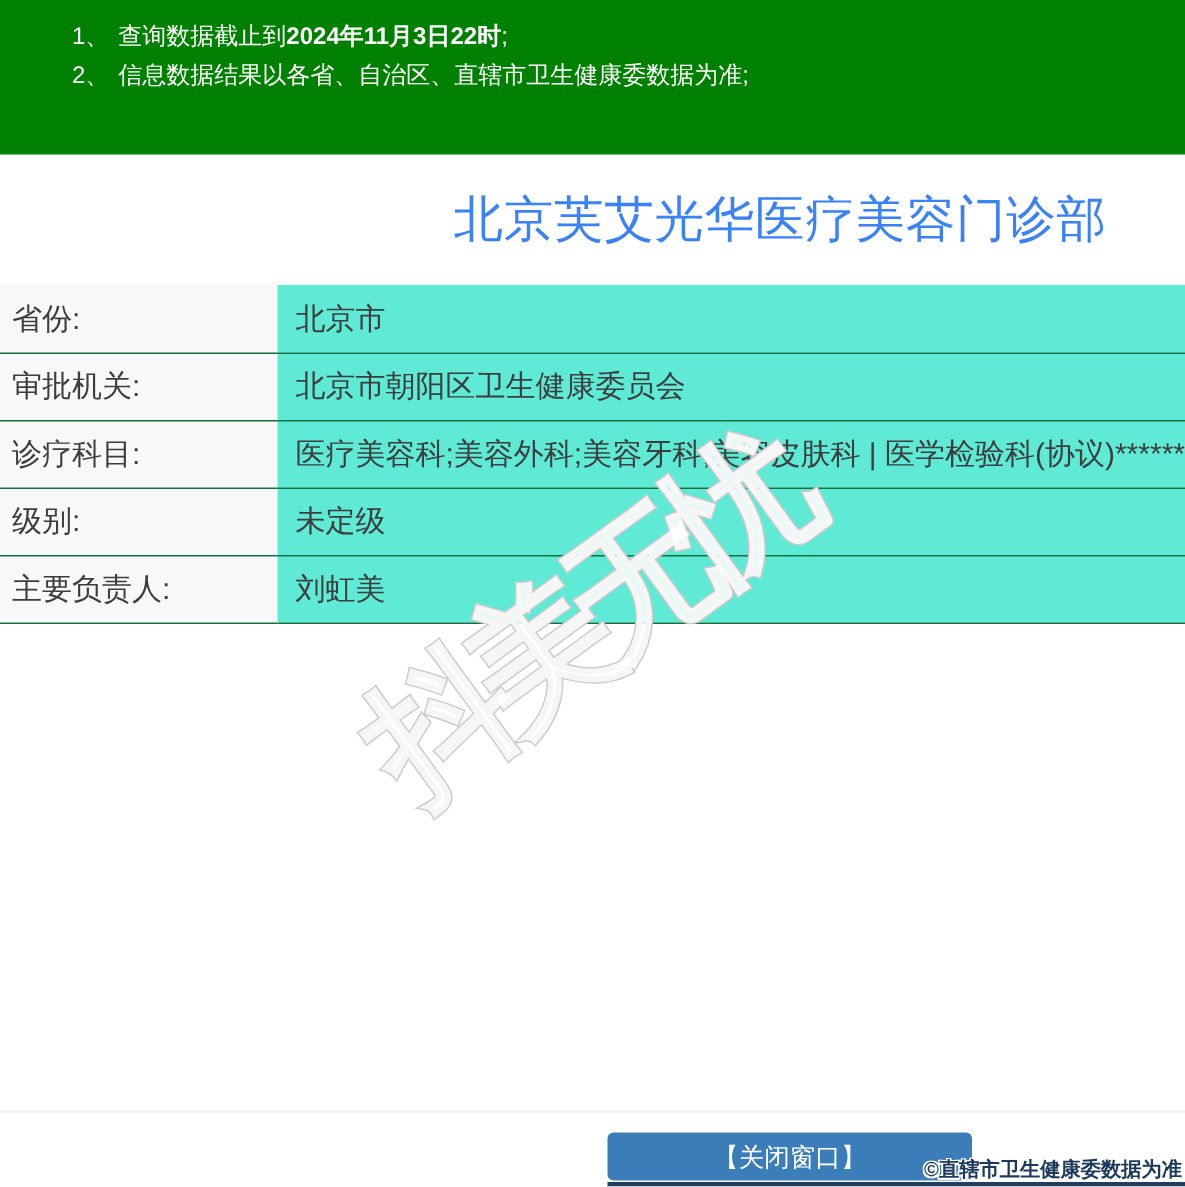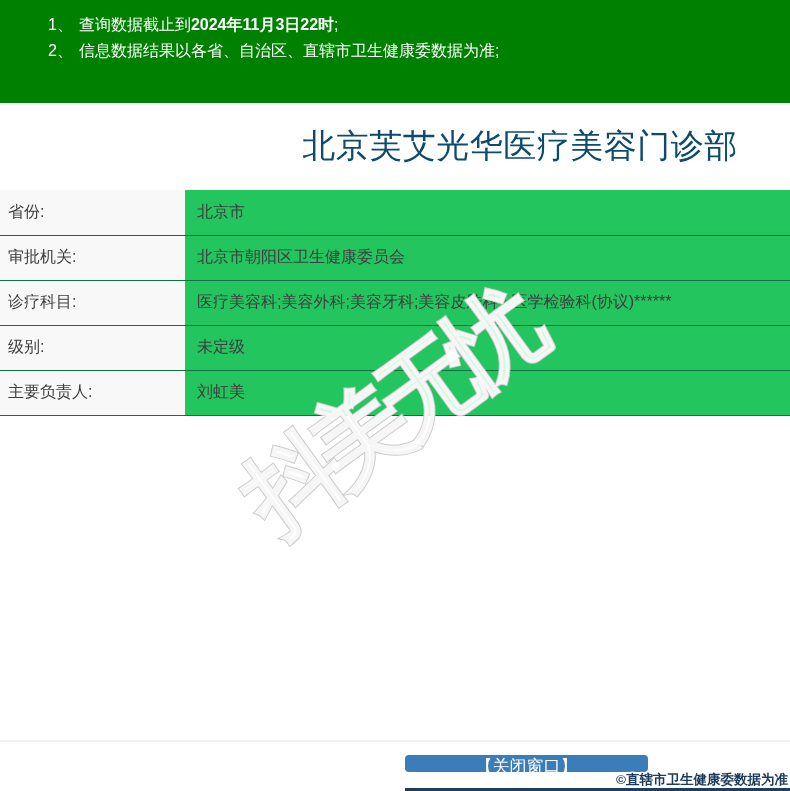--- a/index.html
+++ b/index.html
@@ -26,46 +26,46 @@
 
   
   .title-wrap {
     height: 87px;
     margin-left: 250px;
     width: 540px;
     display: flex; align-items: center; justify-content: center;
   }
   .page-title {
     font-size: 33px;
-    color: #0c4a6e;
+    color: #3b82f6;
     letter-spacing: 0.5px;
     white-space: nowrap;
   }
 
   
   table.info-table {
     width: 790px;
     border-collapse: collapse;
     table-layout: fixed;
-    font-size: 16px;
+    font-size: 20px;
     color: #3d3d3d;
   }
   table.info-table td {
     height: 45px;
     border-bottom: 1px solid #0f7040;
     vertical-align: middle;
   }
   td.cell-label {
     width: 185px;
     background: #f8f8f8;
     padding-left: 8px;
   }
   td.cell-value {
     padding-left: 12px;
-    background: #22c55e;
+    background: #5eead4;
     white-space: nowrap;
   }
 
   
   .watermark {
     position: absolute;
     left: 226px; top: 351px;
     font-size: 96px;
     font-weight: bold;
     letter-spacing: -14px;
@@ -81,21 +81,21 @@
   
   .footer-divider {
     position: absolute;
     left: 0; top: 740px;
     width: 790px; height: 2px;
     background: #f1f1f1;
   }
   .close-btn {
     position: absolute;
     left: 405px; top: 755px;
-    width: 243px; height: 17px;
+    width: 243px; height: 32px;
     background: #3b7db8;
     border: none;
     border-radius: 4px;
     color: #ffffff;
     font-size: 17px;
     font-family: "Liberation Sans", sans-serif;
     text-align: center;
     cursor: pointer;
     z-index: 6;
   }

